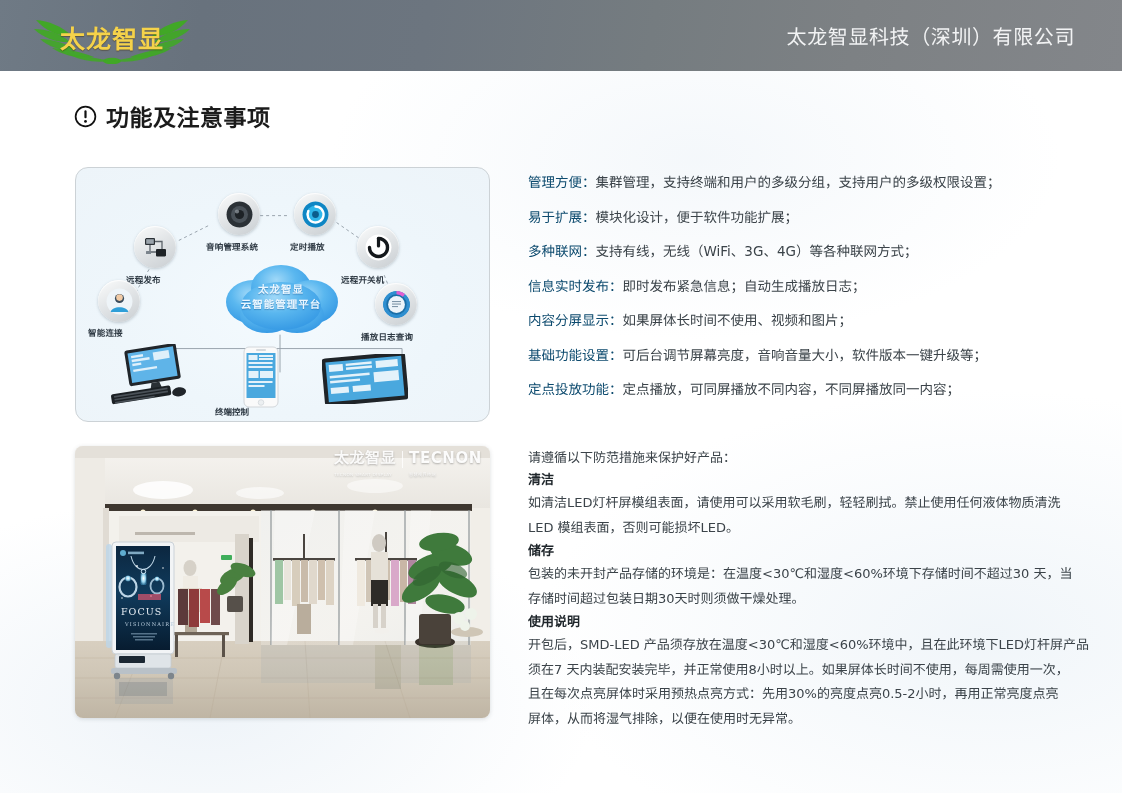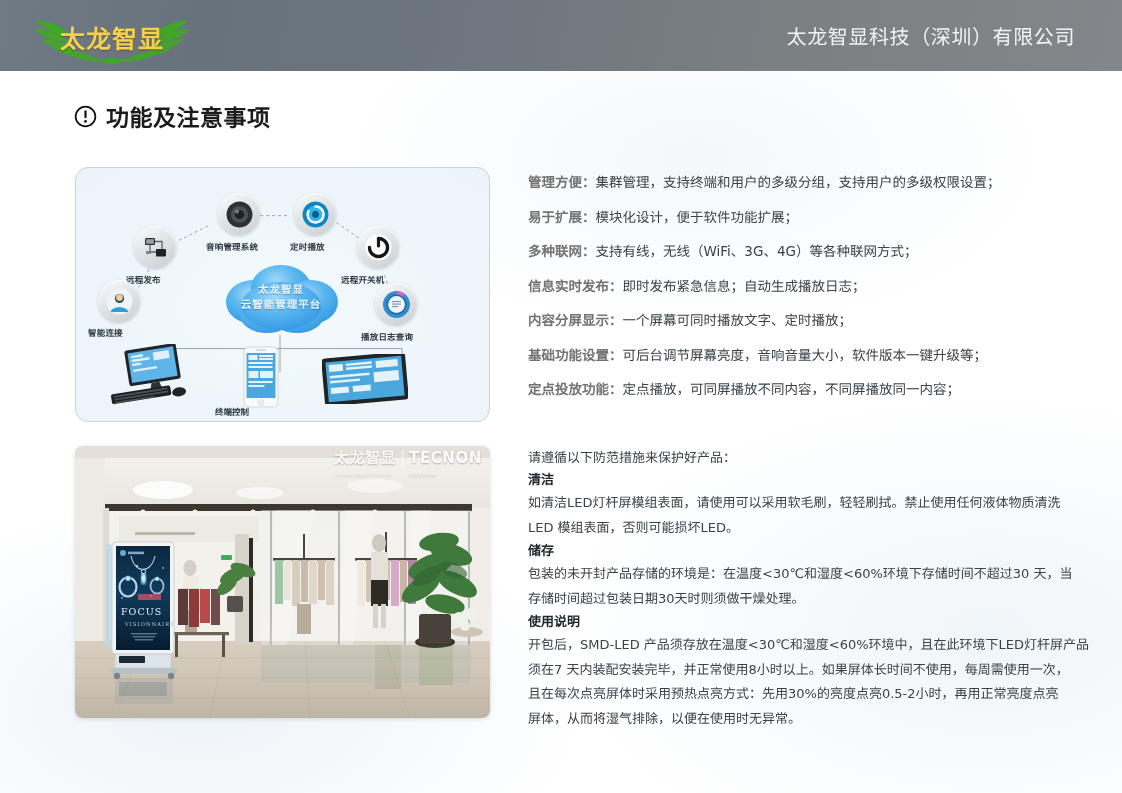--- a/index.html
+++ b/index.html
@@ -210,22 +210,22 @@
     z-index: 30;
   }
   .feature-row {
     font-size: 13.5px;
     line-height: 17px;
     color: #3b4349;
     margin-bottom: 17.5px;
     white-space: nowrap;
   }
   .feature-row strong {
-    font-weight: 700;
-    color: #737373;
+    font-weight: 400;
+    color: #0c4a6e;
   }
 
   
   .photo {
     position: absolute;
     left: 75px; top: 446px;
     width: 415px; height: 272px;
     border-radius: 8px;
     overflow: hidden;
     box-shadow: 0 1px 4px rgba(60,70,80,.18);
@@ -553,21 +553,21 @@
     <div class="feature-row">
       <strong>易于扩展：</strong><span>模块化设计，便于软件功能扩展；</span>
     </div>
     <div class="feature-row">
       <strong>多种联网：</strong><span>支持有线，无线（WiFi、3G、4G）等各种联网方式；</span>
     </div>
     <div class="feature-row">
       <strong>信息实时发布：</strong><span>即时发布紧急信息；自动生成播放日志；</span>
     </div>
     <div class="feature-row">
-      <strong>内容分屏显示：</strong><span>一个屏幕可同时播放文字、定时播放；</span>
+      <strong>内容分屏显示：</strong><span>如果屏体长时间不使用、视频和图片；</span>
     </div>
     <div class="feature-row">
       <strong>基础功能设置：</strong><span>可后台调节屏幕亮度，音响音量大小，软件版本一键升级等；</span>
     </div>
     <div class="feature-row">
       <strong>定点投放功能：</strong><span>定点播放，可同屏播放不同内容，不同屏播放同一内容；</span>
     </div>
   </div>
 
   <div class="photo">

